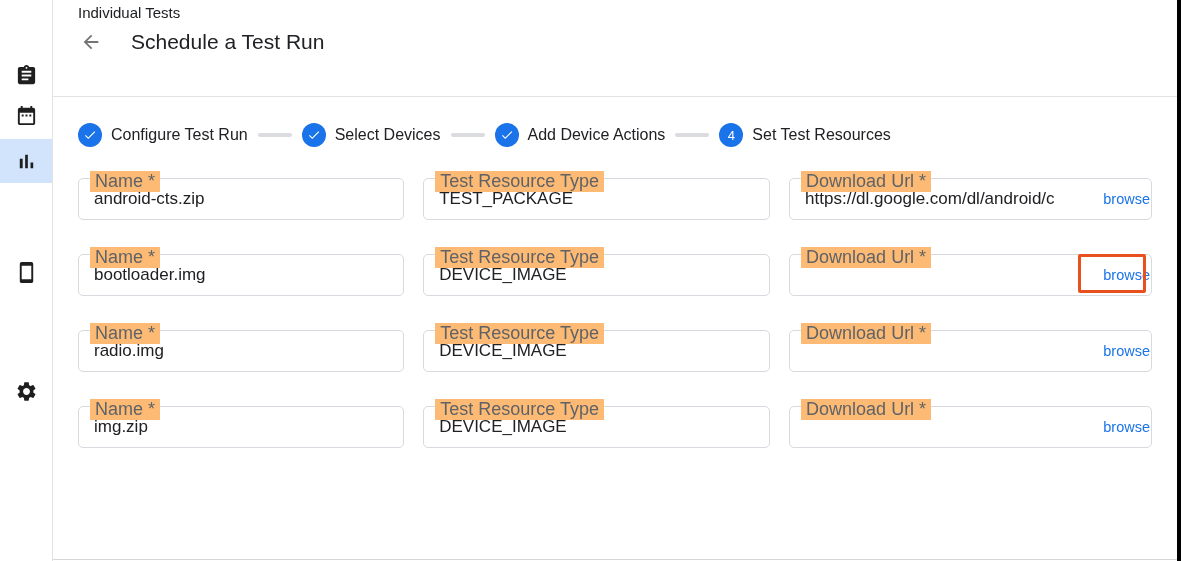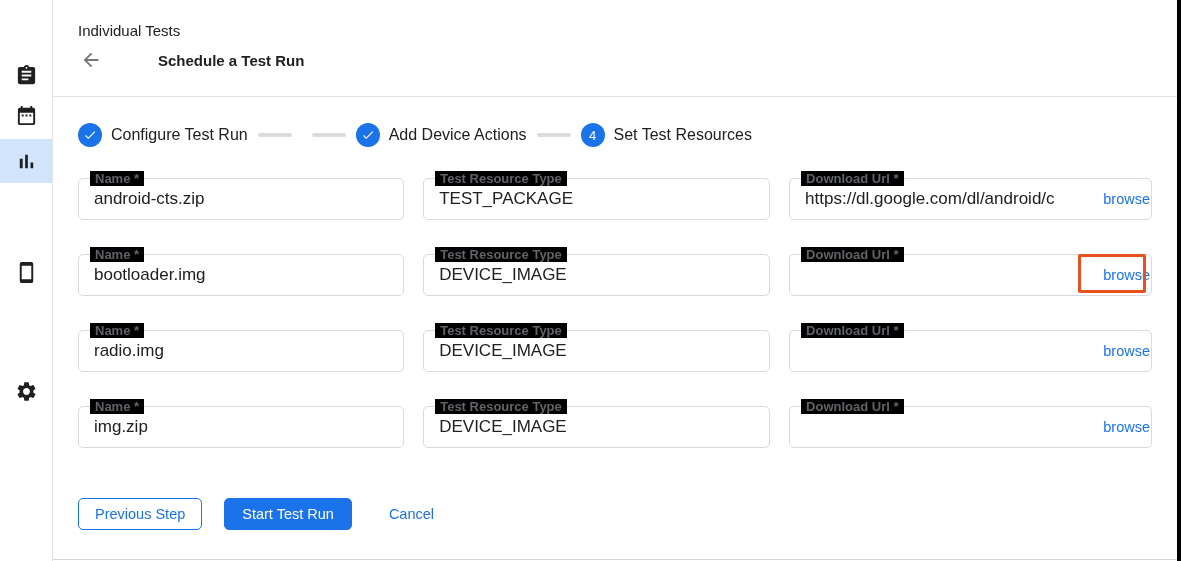--- a/index.html
+++ b/index.html
@@ -12,42 +12,42 @@
 
   
   .sidebar { position:absolute; left:0; top:0; width:53px; height:561px; border-right:1px solid #e3e3e3; background:#fff; z-index:10; }
   .side-item { position:absolute; left:0; width:52px; height:44px; display:flex; align-items:center; justify-content:center; cursor:pointer; }
   .side-item svg { width:23px; height:23px; fill:#1f1f1f; }
   .side-item.active { background:#d2e3fc; }
   .si-1 { top:53px; } .si-2 { top:93px; } .si-3 { top:139px; } .si-4 { top:250px; } .si-5 { top:369px; }
 
   
   .main { position:absolute; left:53px; top:0; right:0; height:561px; }
-  .header { height:97px; border-bottom:1px solid #e3e3e3; padding:22px 0 0 25px; }
+  .header { height:97px; border-bottom:1px solid #e3e3e3; padding:4px 0 0 25px; }
   .breadcrumb { font-size:15px; color:#202124; }
   .title-row { display:flex; align-items:center; margin-top:9px; }
   .back-btn { width:24px; height:24px; margin-left:2px; cursor:pointer; display:flex; align-items:center; }
   .back-btn svg { width:22px; height:22px; fill:#757575; }
-  .page-title { font-size:15px; font-weight:700; color:#202124; margin-left:54px; }
+  .page-title { font-size:21px; font-weight:400; color:#202124; margin-left:27px; }
 
   
   .stepper { display:flex; align-items:center; margin:26px 0 0 25px; height:24px; }
   .step { display:flex; align-items:center; cursor:pointer; }
   .step-circle { width:24px; height:24px; border-radius:50%; background:#1a73e8; display:flex; align-items:center; justify-content:center; flex:none; }
   .step-circle svg { width:14px; height:14px; fill:#fff; }
   .step-circle .num { color:#fff; font-size:13px; }
   .step-label { margin-left:9px; font-size:16px; color:#202124; white-space:nowrap; }
   .connector { width:34px; height:4px; border-radius:2px; background:#dadce0; margin:0 10px; flex:none; }
 
   
   .form { margin:31px 0 0 25px; width:1074px; }
   .res-row { display:flex; gap:19px; margin-bottom:34px; height:42px; }
   .field { position:relative; border:1px solid #d7dade; border-radius:5px; height:42px; background:#fff; cursor:text; }
   .f-name { width:346px; } .f-type { width:368px; } .f-url { width:385px; display:flex; align-items:center; }
-  .field-label { position:absolute; top:-8px; left:11px; background:#000000; padding:0 5px; font-size:13px; color:#5f6368; white-space:nowrap;font-weight:bold; }
+  .field-label { position:absolute; top:-8px; left:11px; background:#fdba74; padding:0 5px; font-size:18px; color:#5f6368; white-space:nowrap; }
   .field-value { display:block; padding:0 8px 0 15px; line-height:40px; font-size:17px; color:#202124; white-space:nowrap; overflow:hidden; }
   .f-url .field-value { flex:1 1 auto; min-width:0; }
   .browse { flex:none; margin-right:1px; font-size:14.5px; color:#1a73e8; cursor:pointer; text-decoration:none; }
   .hl-box { position:absolute; top:-1px; right:5px; width:68px; height:39px; border:3px solid #e8501e; border-radius:2px; pointer-events:none; }
 
   
   .actions { display:flex; align-items:center; margin:50px 0 0 25px; }
   .btn { font-family:"Liberation Sans", sans-serif; font-size:14.5px; font-weight:500; height:32px; border-radius:5px; cursor:pointer; }
   .btn-outline { background:#fff; border:1px solid #1a73e8; color:#1a73e8; padding:0 16px; }
   .btn-filled { background:#1a73e8; border:1px solid #1a73e8; color:#fff; padding:0 17px; margin-left:22px; }
@@ -105,20 +105,28 @@
     <section class="stepper">
       <div class="step">
         <span class="step-circle">
           <svg viewBox="0 0 24 24">
               <path d="M9 16.17L4.83 12l-1.42 1.41L9 19 21 7l-1.41-1.41z"></path>
             </svg>
         </span>
         <span class="step-label">Configure Test Run</span>
       </div>
       <span class="connector"></span>
+      <div class="step">
+        <span class="step-circle">
+          <svg viewBox="0 0 24 24">
+              <path d="M9 16.17L4.83 12l-1.42 1.41L9 19 21 7l-1.41-1.41z"></path>
+            </svg>
+        </span>
+        <span class="step-label">Select Devices</span>
+      </div>
       <span class="connector"></span>
       <div class="step">
         <span class="step-circle">
           <svg viewBox="0 0 24 24">
               <path d="M9 16.17L4.83 12l-1.42 1.41L9 19 21 7l-1.41-1.41z"></path>
             </svg>
         </span>
         <span class="step-label">Add Device Actions</span>
       </div>
       <span class="connector"></span>
@@ -192,23 +200,18 @@
         </div>
         <div class="field f-url">
           <span class="field-label">Download Url *</span>
           <span class="field-value"></span>
           <a class="browse">browse</a>
         </div>
       </div>
 
     </section>
 
-    <div class="actions">
-      <button class="btn btn-outline">Previous Step</button>
-      <button class="btn btn-filled">Start Test Run</button>
-      <button class="btn btn-text">Cancel</button>
-    </div>
 
   </div>
 
   <div class="bottom-line"></div>
   <div class="edge-bar"></div>
 </div>
 
 </body></html>

